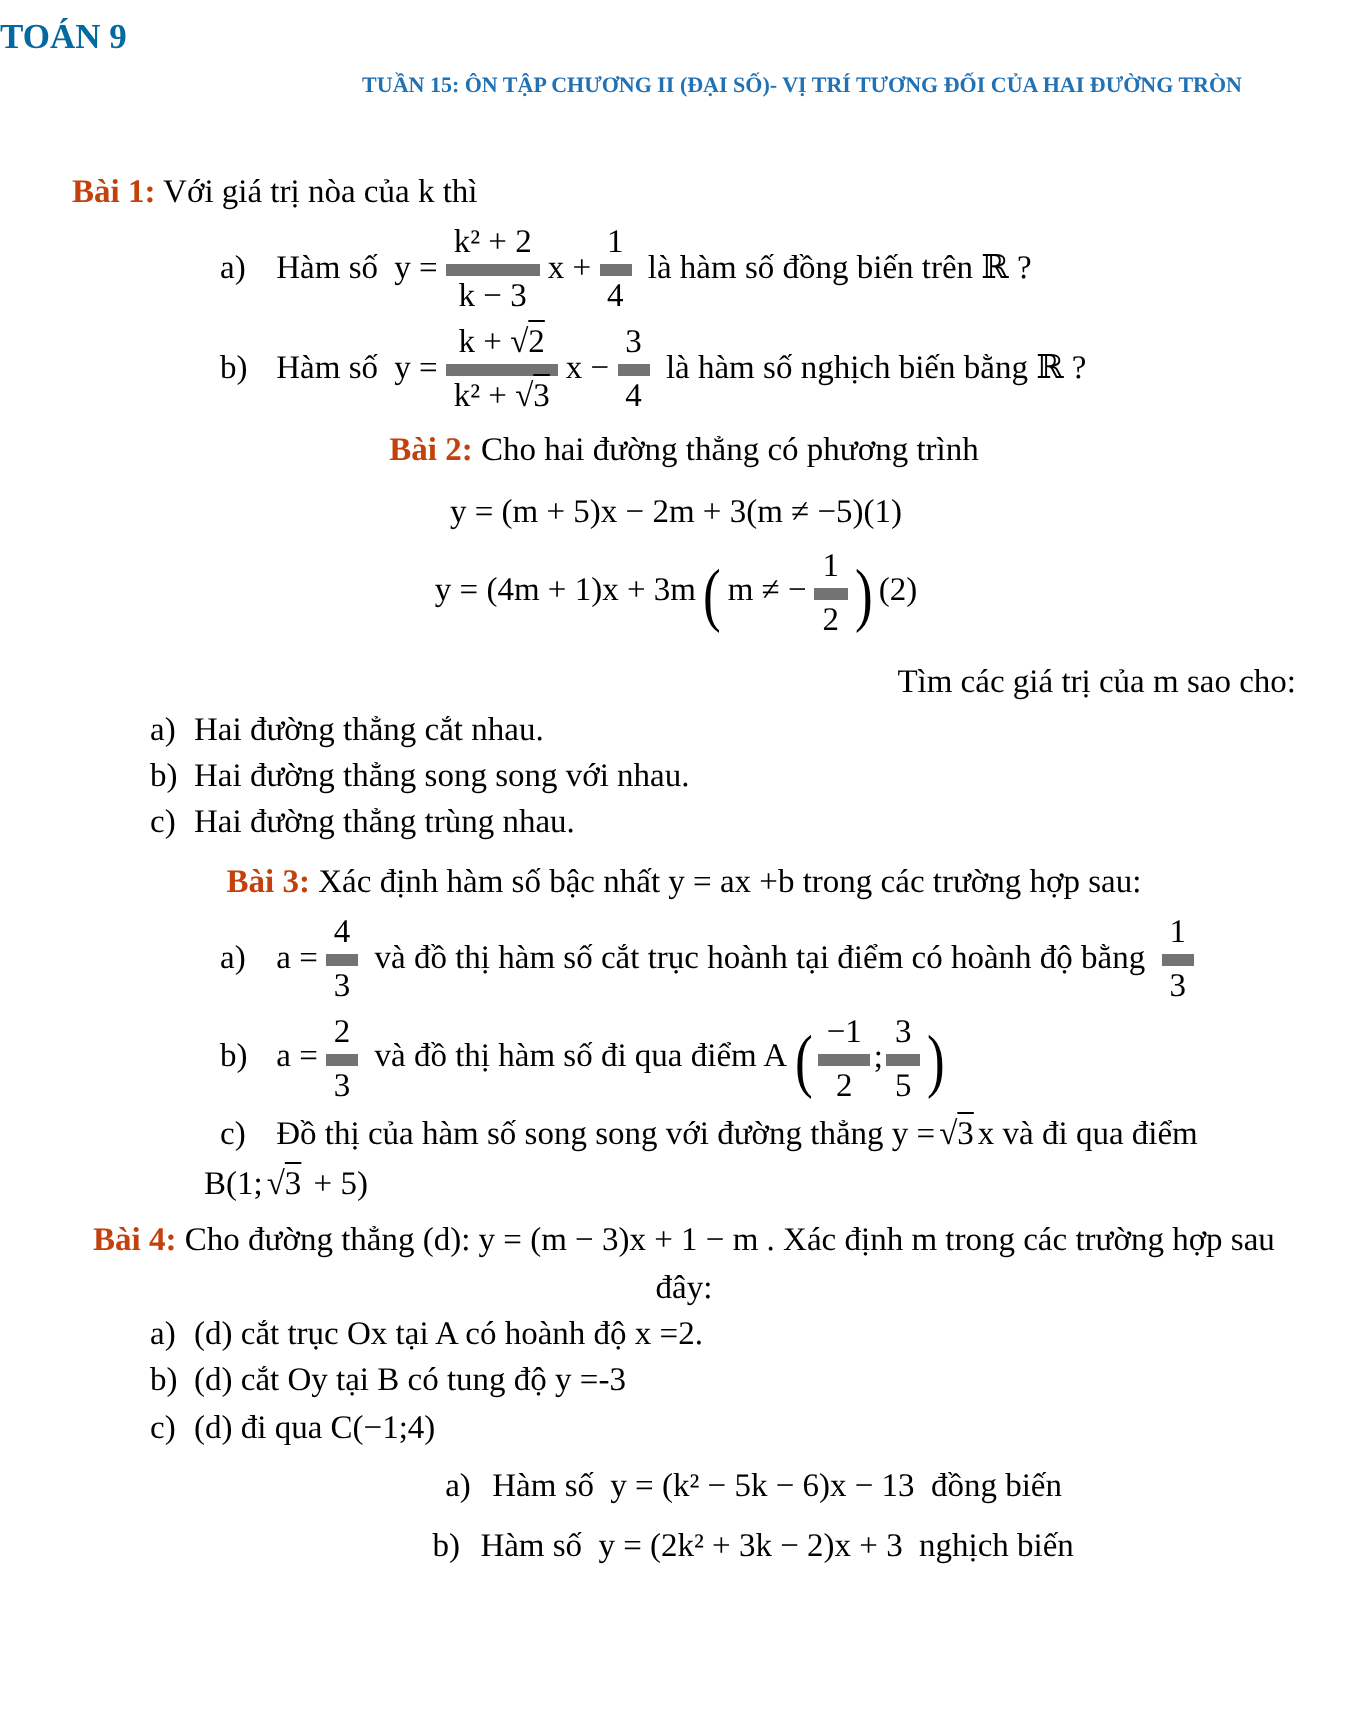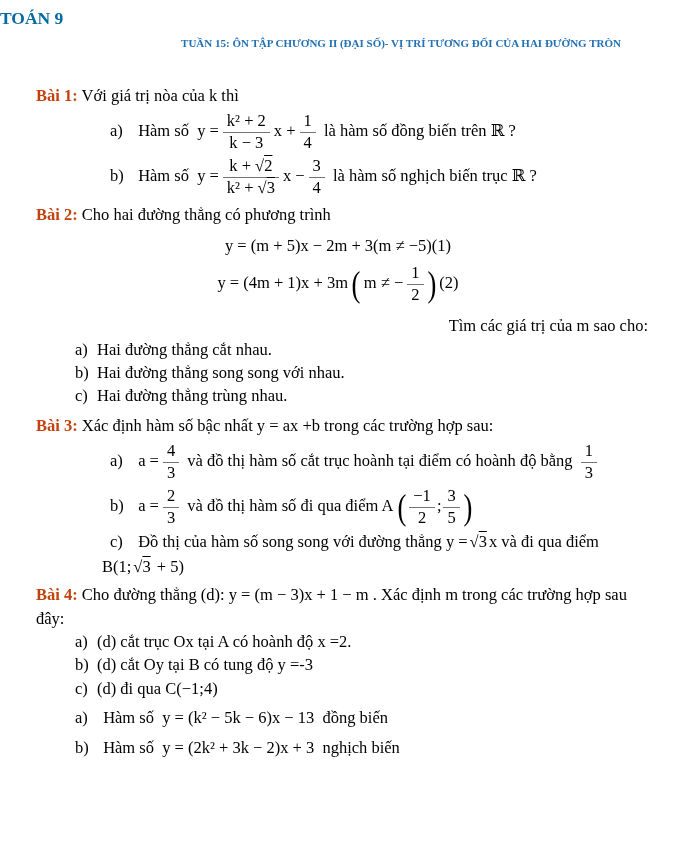--- a/index.html
+++ b/index.html
@@ -14,30 +14,30 @@
     font-size:17.5px;font-weight:700;
   }
   .subtitle{
     margin:6px 55px 0;text-align:right;color:#2171b5;
     font-size:11px;font-weight:700;line-height:1.55;
   }
   .para{margin:0 28px 0 36px;line-height:1.42;}
   .lbl{color:#c2410c;font-weight:700;}
   .sp-top-lg{margin-top:32px;}
   .sp-top-md{margin-top:10px;text-align:right;}
-  .sp-top-sm{margin-top:6px;}
+  .sp-top-sm{margin-top:6px;text-align:center;}
   .item{margin-left:75px;line-height:1.42;}
   .marker{display:inline-block;min-width:22px;}
   .mathline{margin-left:110px;margin-top:5px;margin-bottom:5px;}
   .mtext{padding:0 2px;}
   .frac{
     display:inline-block;vertical-align:middle;text-align:center;
     padding:0 2px;line-height:1.12;
   }
-  .frac .num{display:block;border-bottom:1px solid #737373;padding:0 4px 1px;}
+  .frac .num{display:block;border-bottom:6px solid #737373;padding:0 4px 1px;}
   .frac .den{display:block;padding:1px 4px 0;}
   .sqrt{white-space:nowrap;}
   .sqrt::before{content:"\221A";}
   .rad{text-decoration:overline;}
   .eqline{text-align:center;margin:8px 0 4px;line-height:1.3;}
   .bigp{
     display:inline-block;font-size:215%;font-weight:400;
     vertical-align:middle;line-height:0.85;transform:scaleX(.75);
   }
   .indent2{margin-left:100px;}
@@ -56,21 +56,21 @@
     <span class="marker">a)</span>
     <span class="mtext">Hàm số</span>
     <span class="mtext">y =</span><span class="frac"><span class="num">k² + 2</span><span class="den">k − 3</span></span><span class="mtext">x +</span><span class="frac"><span class="num">1</span><span class="den">4</span></span>
     <span class="mtext">là hàm số đồng biến trên ℝ ?</span>
   </div>
 
   <div class="mathline">
     <span class="marker">b)</span>
     <span class="mtext">Hàm số</span>
     <span class="mtext">y =</span><span class="frac"><span class="num"><span>k + </span><span class="sqrt"><span class="rad">2</span></span></span><span class="den"><span>k² + </span><span class="sqrt"><span class="rad">3</span></span></span></span><span class="mtext">x −</span><span class="frac"><span class="num">3</span><span class="den">4</span></span>
-    <span class="mtext">là hàm số nghịch biến trục ℝ ?</span>
+    <span class="mtext">là hàm số nghịch biến bằng ℝ ?</span>
   </div>
 
   <p class="para sp-top-sm"><span class="lbl">Bài 2:</span> <span>Cho hai đường thẳng có phương trình</span></p>
 
   <div class="eqline">y = (m + 5)x − 2m + 3(m ≠ −5)(1)</div>
 
   <div class="eqline">
     <span class="mtext">y = (4m + 1)x + 3m</span><span class="bigp">(</span><span class="mtext">m ≠ −</span><span class="frac"><span class="num">1</span><span class="den">2</span></span><span class="bigp">)</span><span class="mtext">(2)</span>
   </div>
 

